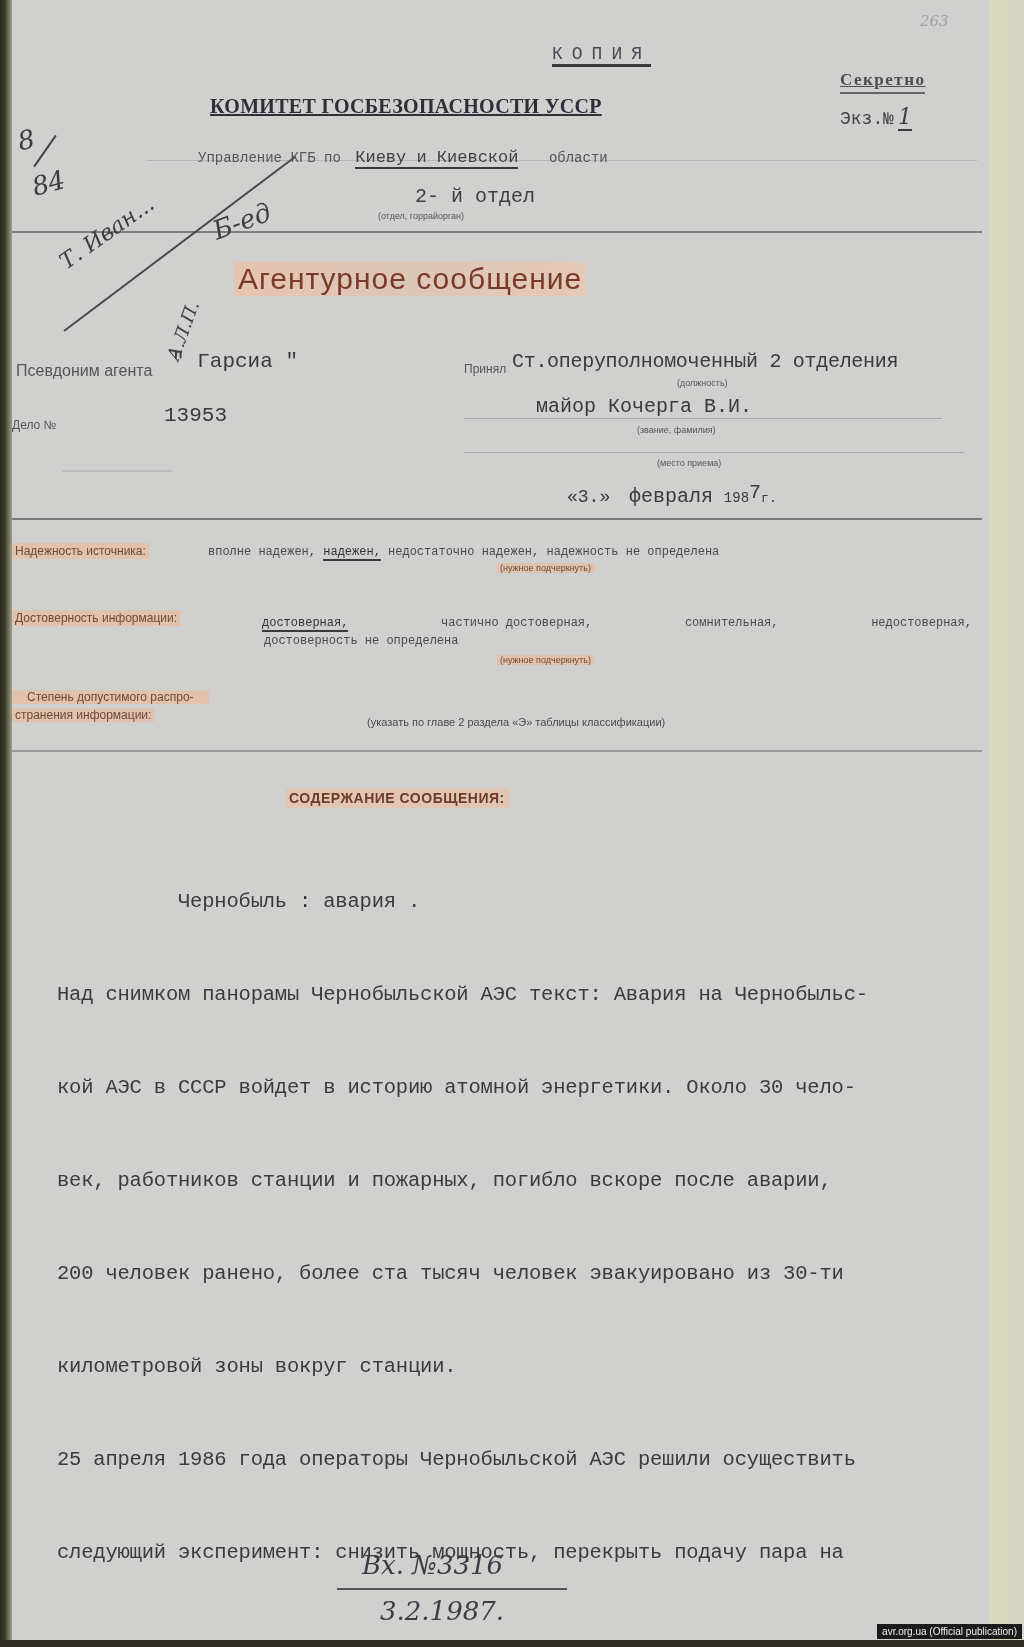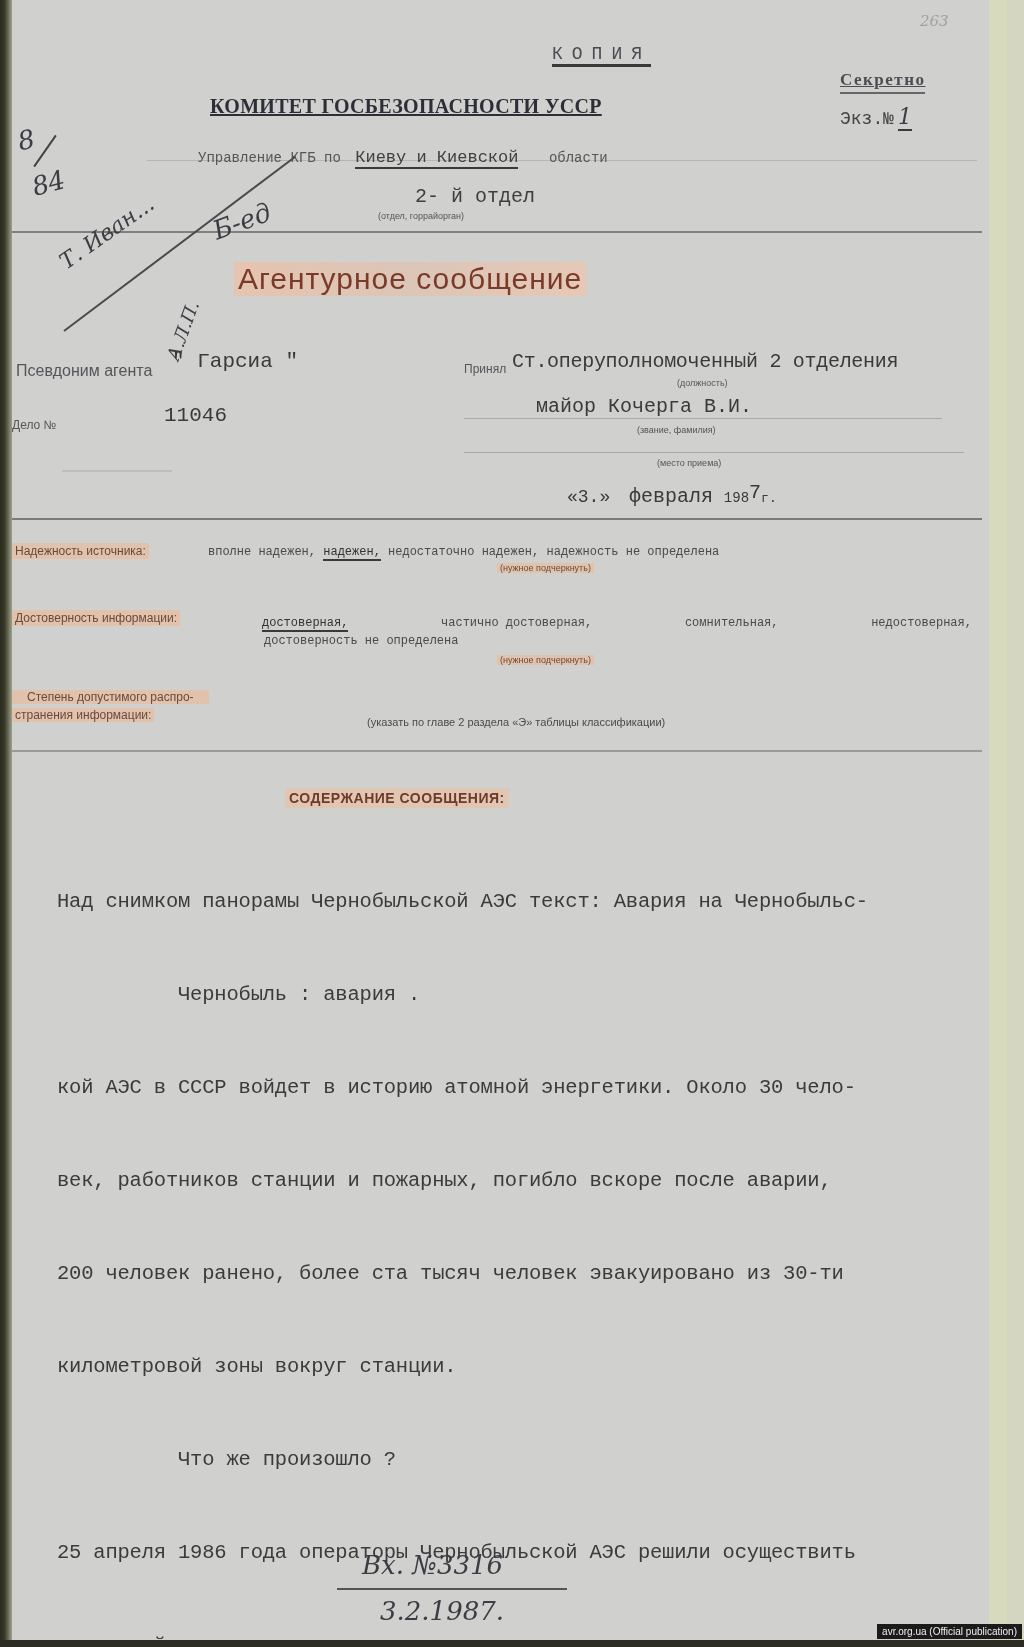--- a/index.html
+++ b/index.html
@@ -75,21 +75,21 @@
   <div class="abs" style="left:52px; top:188px; width:290px; height:2px; background:#4a4a4a; transform:rotate(-37deg); transform-origin:left center; top:330px;"></div>
   <div class="abs hand" style="left:40px; top:220px; font-size:22px; transform:rotate(-35deg);">Т. Иван...</div>
   <div class="abs hand" style="left:140px; top:320px; font-size:18px; transform:rotate(-70deg);">А.Л.П.</div>
   <div class="abs hand" style="left:200px; top:206px; font-size:26px; transform:rotate(-20deg);">Б-ед</div>
 
   <div class="abs" style="left:222px; top:262px; font-family:'Liberation Sans', sans-serif; font-size:30px; letter-spacing:1px; color:#7a3a2a; background:linear-gradient(90deg,#e6c4b0,#dcc6b8 50%,#e6c8b6); padding:0 4px;">Агентурное сообщение</div>
 
   <div class="abs small" style="left:4px; top:362px; font-size:16px;">Псевдоним агента</div>
   <div class="abs type" style="left:160px; top:350px; font-size:21px;">" Гарсиа "</div>
   <div class="abs small" style="left:0; top:418px; font-size:12px;">Дело №</div>
-  <div class="abs type" style="left:152px; top:404px; font-size:21px;">11046</div>
+  <div class="abs type" style="left:152px; top:404px; font-size:21px;">13953</div>
   <div class="abs" style="left:50px; top:470px; width:110px; height:2px; background:#bdbdbd;"></div>
 
   <div class="abs small" style="left:452px; top:362px; font-size:12px;">Принял</div>
   <div class="abs type" style="left:500px; top:350px; font-size:20px; letter-spacing:-0.3px;">Ст.оперуполномоченный 2 отделения</div>
   <div class="abs small" style="left:665px; top:378px;">(должность)</div>
   <div class="abs type" style="left:524px; top:395px; font-size:20px;">майор Кочерга В.И.</div>
   <div class="abs" style="left:452px; top:418px; width:478px; height:1px; background:#a8a8a8;"></div>
   <div class="abs small" style="left:625px; top:425px;text-align:right;">(звание, фамилия)</div>
   <div class="abs" style="left:452px; top:452px; width:500px; height:1px; background:#a8a8a8;"></div>
   <div class="abs small" style="left:645px; top:458px;">(место приема)</div>
@@ -120,27 +120,26 @@
   <div class="abs small hl" style="left:485px; top:655px; padding:0 3px;">(нужное подчеркнуть)</div>
 
   <div class="abs small hl" style="left:0; top:690px; font-size:12px; padding:0 15px;text-align:center;">Степень допустимого распро-</div>
   <div class="abs small hl" style="left:0; top:708px; font-size:12px; padding:0 3px;">странения информации:</div>
   <div class="abs small" style="left:355px; top:716px; font-size:11px; color:#4a4a4a;">(указать по главе 2 раздела «Э» таблицы классификации)</div>
   <div class="rule" style="left:0; top:750px; width:970px; background:#9a9a9a;"></div>
 
   <div class="abs" style="left:273px; top:788px; font-family:'Liberation Sans', sans-serif; font-weight:bold; font-size:14px; letter-spacing:0.5px; color:#6e3a2a; background:#e2c6b4; padding:2px 4px;">СОДЕРЖАНИЕ СООБЩЕНИЯ:</div>
 
   <div class="abs body-text" style="left:45px; top:824px; width:935px; white-space:pre;">
+    <div>          Чернобыль : авария .</div>
     <div>Над снимком панорамы Чернобыльской АЭС текст: Авария на Чернобыльс-</div>
-    <div>          Чернобыль : авария .</div>
     <div>кой АЭС в СССР войдет в историю атомной энергетики. Около 30 чело-</div>
     <div>век, работников станции и пожарных, погибло вскоре после аварии,</div>
     <div>200 человек ранено, более ста тысяч человек эвакуировано из 30-ти</div>
     <div>километровой зоны вокруг станции.</div>
-    <div>          Что же произошло ?</div>
     <div>25 апреля 1986 года операторы Чернобыльской АЭС решили осуществить</div>
     <div>следующий эксперимент: снизить мощность, перекрыть подачу пара на</div>
     
     
     
     
     
     
     
     

